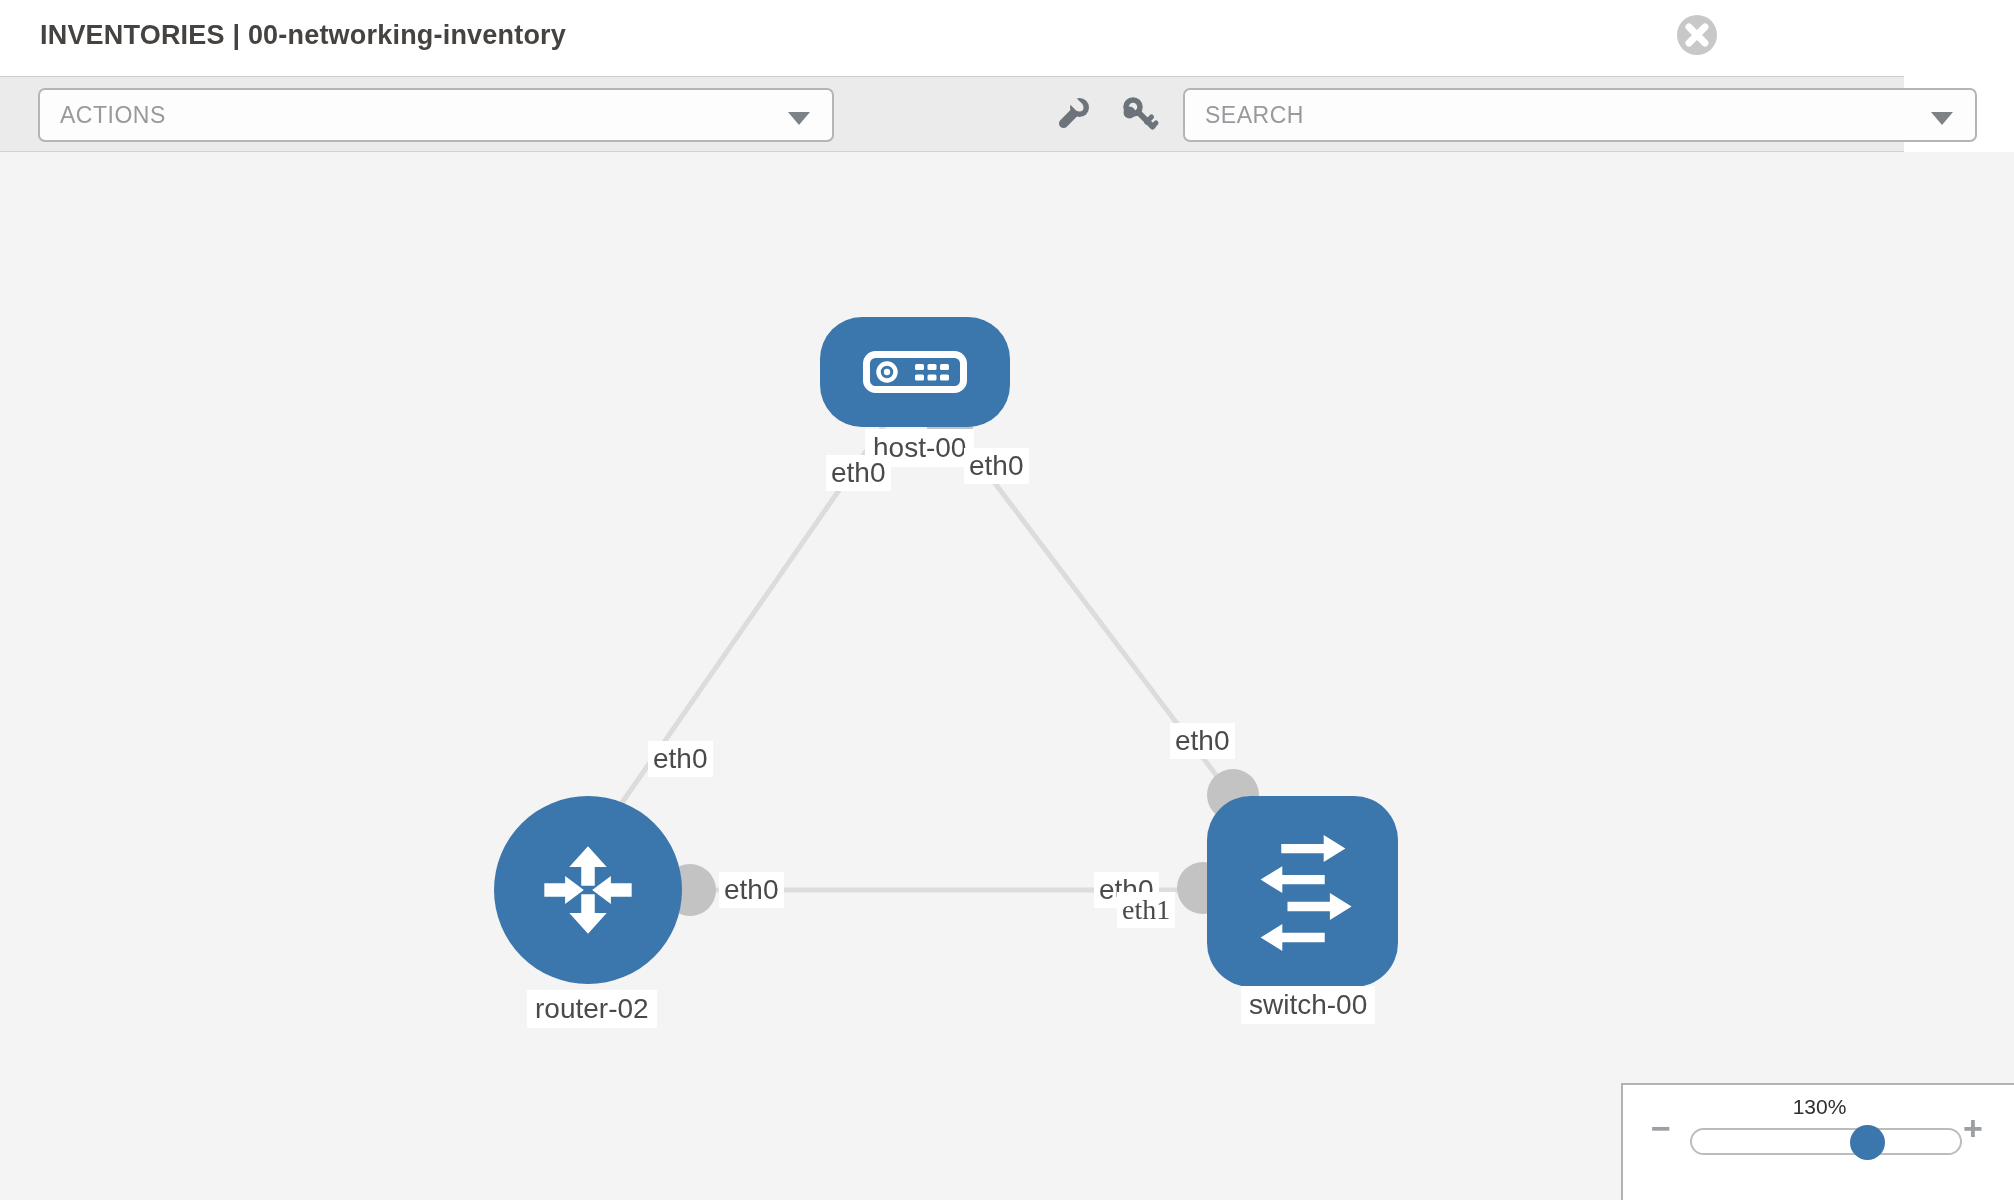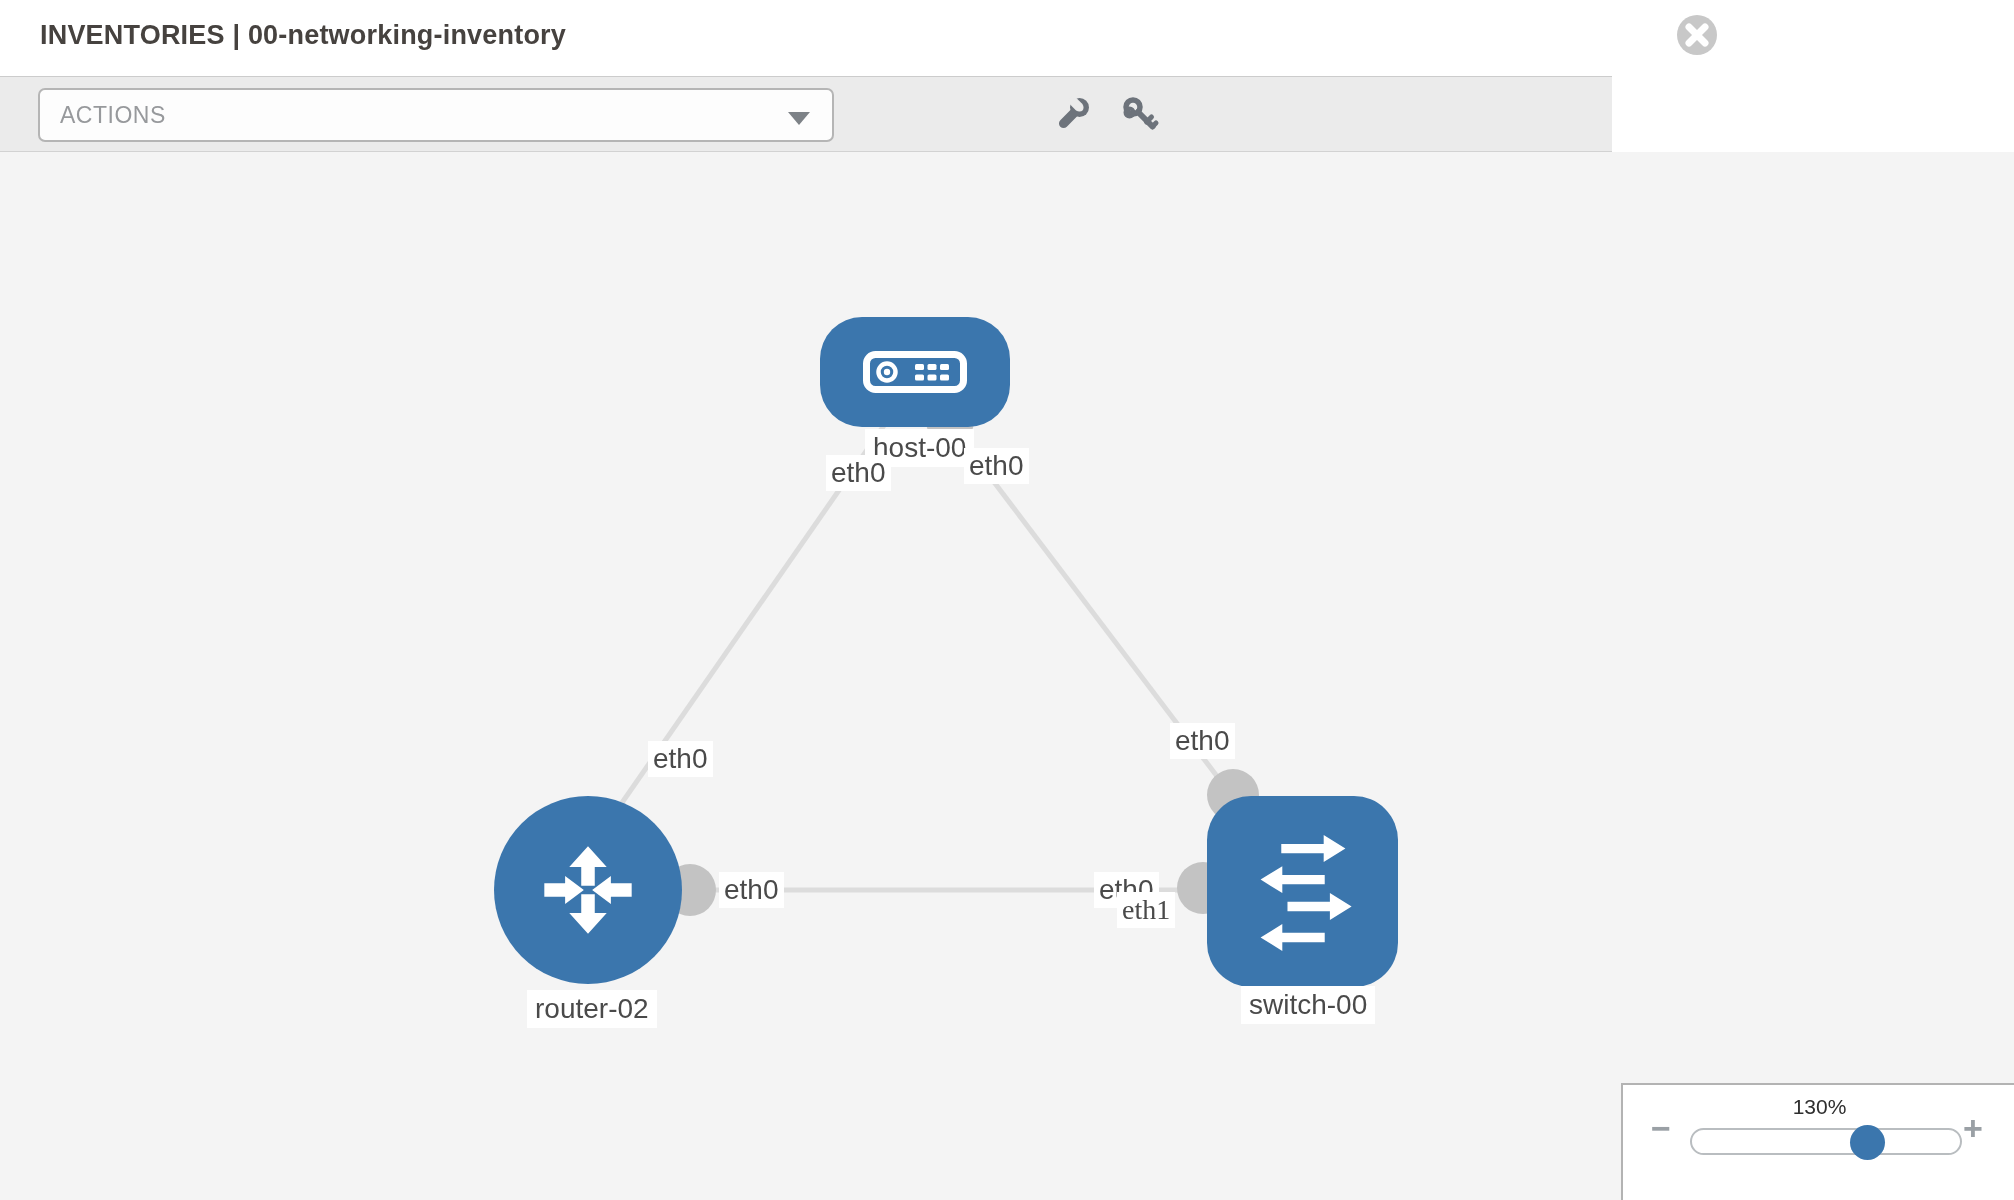--- a/index.html
+++ b/index.html
@@ -6,21 +6,21 @@
   html,body { width:2014px; height:1200px; overflow:hidden; }
   body { font-family:"Liberation Sans", sans-serif; background:#fff; }
   .app { position:relative; width:2014px; height:1200px; }
 
   
   .header { position:absolute; left:0; top:0; width:1743px; height:76px; background:#ffffff; }
   .page-title { position:absolute; left:40px; top:20px; font-size:27px; font-weight:700; color:#46423f; letter-spacing:0.2px; }
   .close-btn { position:absolute; right:25px; top:14px; width:42px; height:42px; border:none; background:transparent; cursor:pointer; }
 
   
-  .toolbar { position:absolute; left:0; top:76px; width:1612px; height:76px; background:#ebebeb;
+  .toolbar { position:absolute; left:0; top:76px; width:1904px; height:76px; background:#ebebeb;
              border-top:1px solid #cccccc; border-bottom:1px solid #d2d2d2; }
   .select-box { position:absolute; top:11px; height:54px; background:#fdfdfd; border:2px solid #b5b5b5;
                 border-radius:7px; display:flex; align-items:center; padding:0 20px; cursor:pointer; }
   .select-box .ph { font-size:23px; color:#97999c; letter-spacing:0.5px; }
   .caret { position:absolute; right:22px; top:22px; width:0; height:0;
            border-left:11px solid transparent; border-right:11px solid transparent; border-top:13px solid #7d8287; }
   .actions-box { left:38px; width:796px; }
   .search-box { left:1183px; width:794px; }
   .tool-icon { position:absolute; top:18px; width:40px; height:40px; cursor:pointer; }
   .wrench-pos { left:1052px; }
@@ -83,20 +83,24 @@
     <svg class="tool-icon key-pos" viewBox="0 0 40 40">
       <g stroke="#6d737b" fill="none">
         <circle cx="13" cy="12" r="7" stroke-width="5.5"></circle>
         <circle cx="9.5" cy="17.5" r="4" stroke-width="4"></circle>
         <line x1="18" y1="17" x2="32.5" y2="31.5" stroke-width="6" stroke-linecap="round"></line>
         <line x1="26.5" y1="27" x2="31.5" y2="22" stroke-width="5" stroke-linecap="round"></line>
         <line x1="32.5" y1="31.5" x2="36" y2="28" stroke-width="5" stroke-linecap="round"></line>
       </g>
     </svg>
 
+    <div class="select-box search-box">
+      <span class="ph">SEARCH</span>
+      <span class="caret"></span>
+    </div>
   </div>
 
   <div class="canvas">
 
     <svg class="links-layer" width="2014" height="1048">
       <line x1="885" y1="272" x2="610" y2="668" stroke="#dcdcdc" stroke-width="5"></line>
       <line x1="950" y1="272" x2="1235" y2="648" stroke="#dcdcdc" stroke-width="5"></line>
       <line x1="620" y1="738" x2="1280" y2="738" stroke="#dcdcdc" stroke-width="5"></line>
     </svg>
 

